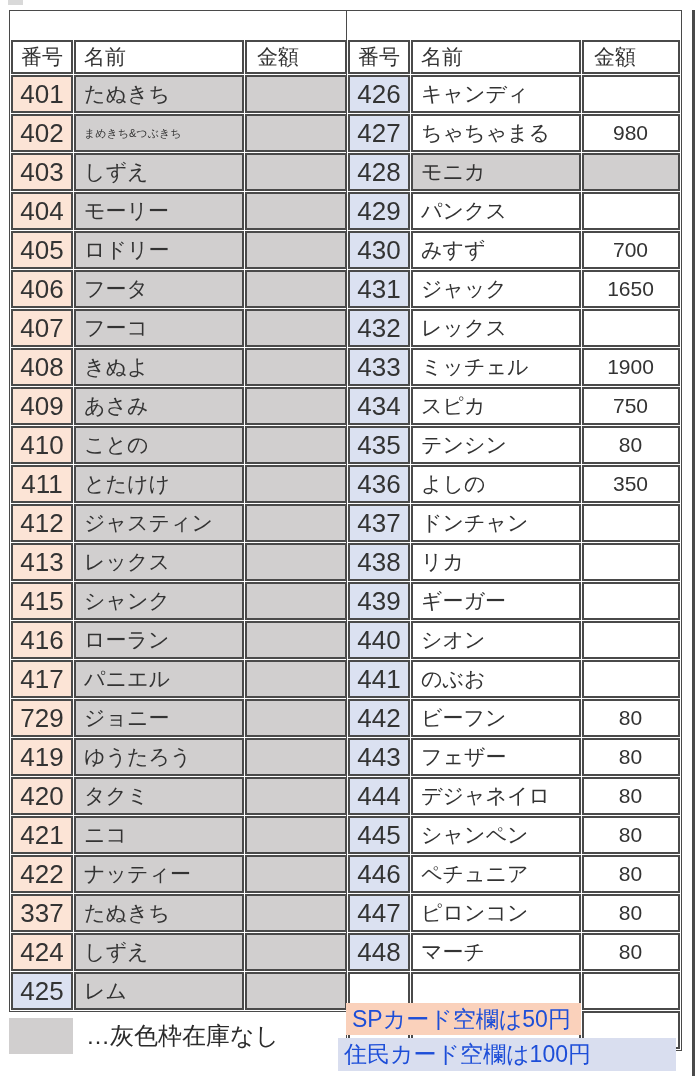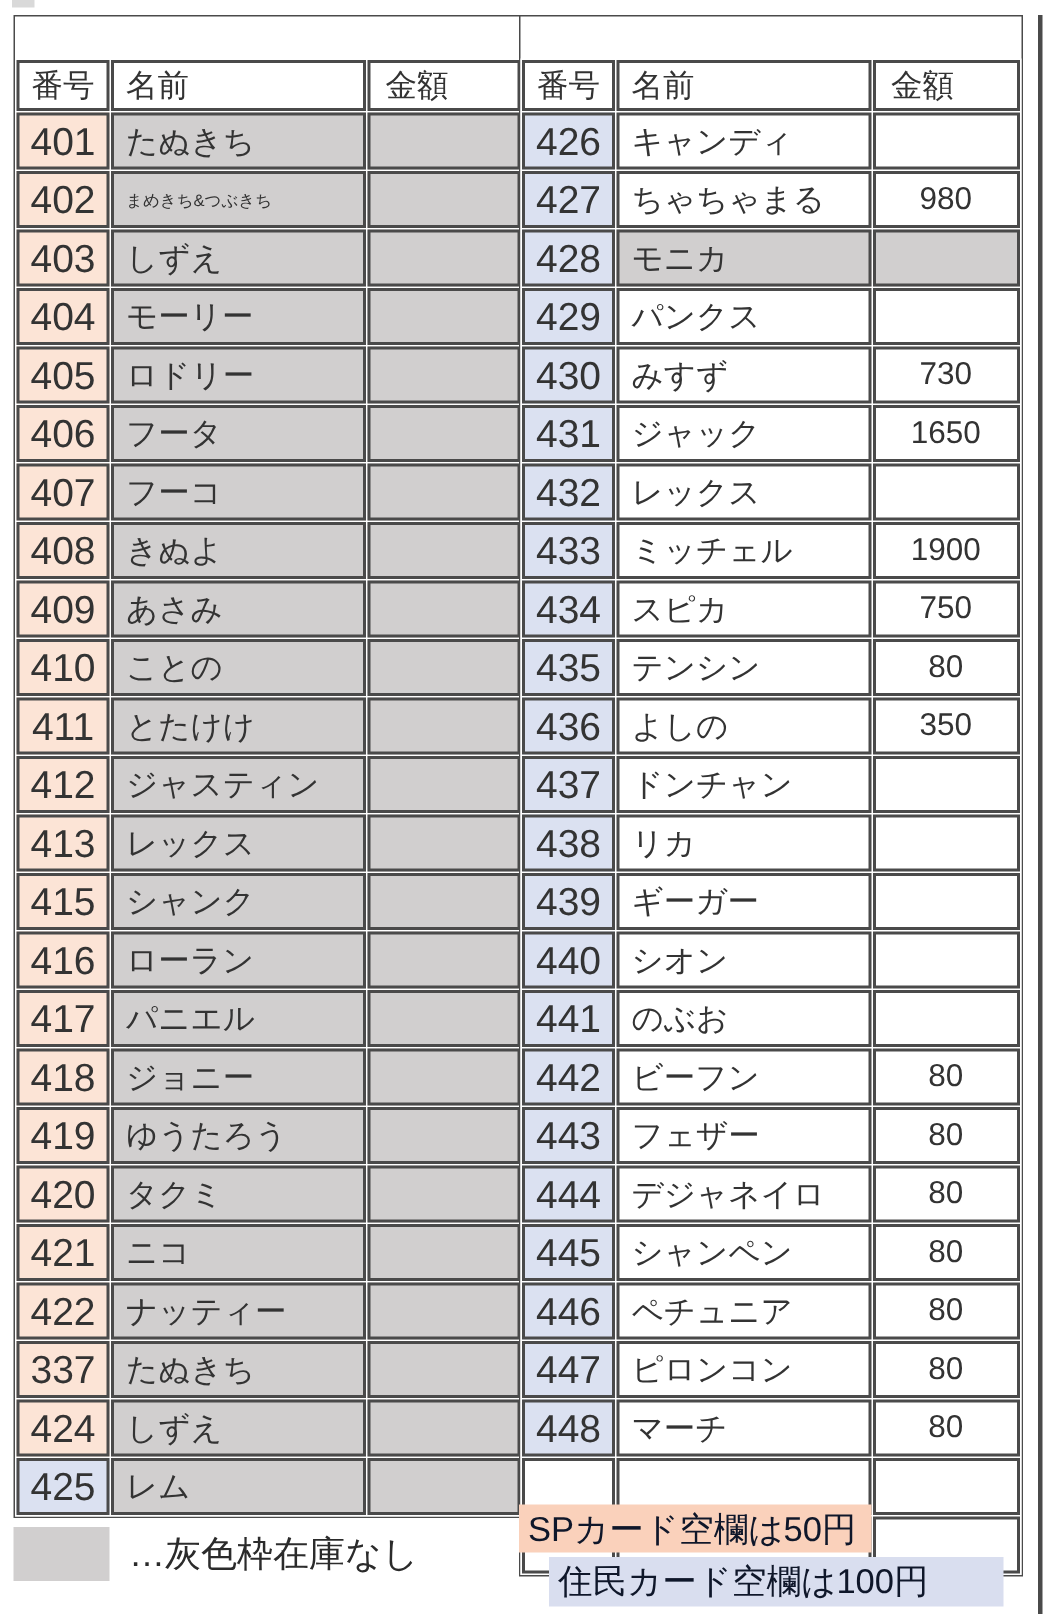--- a/index.html
+++ b/index.html
@@ -52,25 +52,25 @@
 
   .legend-left{
     position:absolute;left:9px;top:1000px;
     display:flex;align-items:center;gap:13px;margin-top:18px;
   }
   .swatch{width:64px;height:36px;background:var(--soldout-bg);}
   .legend-text{font-size:24px;color:#2b2b2b;}
 
   .legend-bar{
     position:absolute;box-sizing:border-box;
-    padding-left:6px;font-size:23px;color:#0f172a;
+    padding-left:6px;font-size:23px;color:#1d4ed8;
     display:flex;align-items:center;
   }
   .legend-sp{left:346px;top:1003px;width:235px;height:32px;background:var(--legend-sp-bg);}
-  .legend-res{left:366px;top:1038px;width:303px;height:33px;background:var(--legend-resident-bg);}
+  .legend-res{left:338px;top:1038px;width:338px;height:33px;background:var(--legend-resident-bg);}
 
   .next-edge{position:absolute;left:692px;top:10px;width:3px;height:1066px;background:var(--grid-border);}
 </style>
 </head>
 <body>
 
 <div class="sheet">
 
   <div class="crop-mark"></div>
 
@@ -158,21 +158,21 @@
             <td class="no sp">416</td>
             <td class="name gray">ローラン</td>
             <td class="price gray"></td>
           </tr>
           <tr>
             <td class="no sp">417</td>
             <td class="name gray">パニエル</td>
             <td class="price gray"></td>
           </tr>
           <tr>
-            <td class="no sp">418</td>
+            <td class="no sp">729</td>
             <td class="name gray">ジョニー</td>
             <td class="price gray"></td>
           </tr>
           <tr>
             <td class="no sp">419</td>
             <td class="name gray">ゆうたろう</td>
             <td class="price gray"></td>
           </tr>
           <tr>
             <td class="no sp">420</td>
@@ -234,21 +234,21 @@
             <td class="price gray"></td>
           </tr>
           <tr>
             <td class="no vl">429</td>
             <td class="name">パンクス</td>
             <td class="price"></td>
           </tr>
           <tr>
             <td class="no vl">430</td>
             <td class="name">みすず</td>
-            <td class="price">730</td>
+            <td class="price">700</td>
           </tr>
           <tr>
             <td class="no vl">431</td>
             <td class="name">ジャック</td>
             <td class="price">1650</td>
           </tr>
           <tr>
             <td class="no vl">432</td>
             <td class="name">レックス</td>
             <td class="price"></td>

